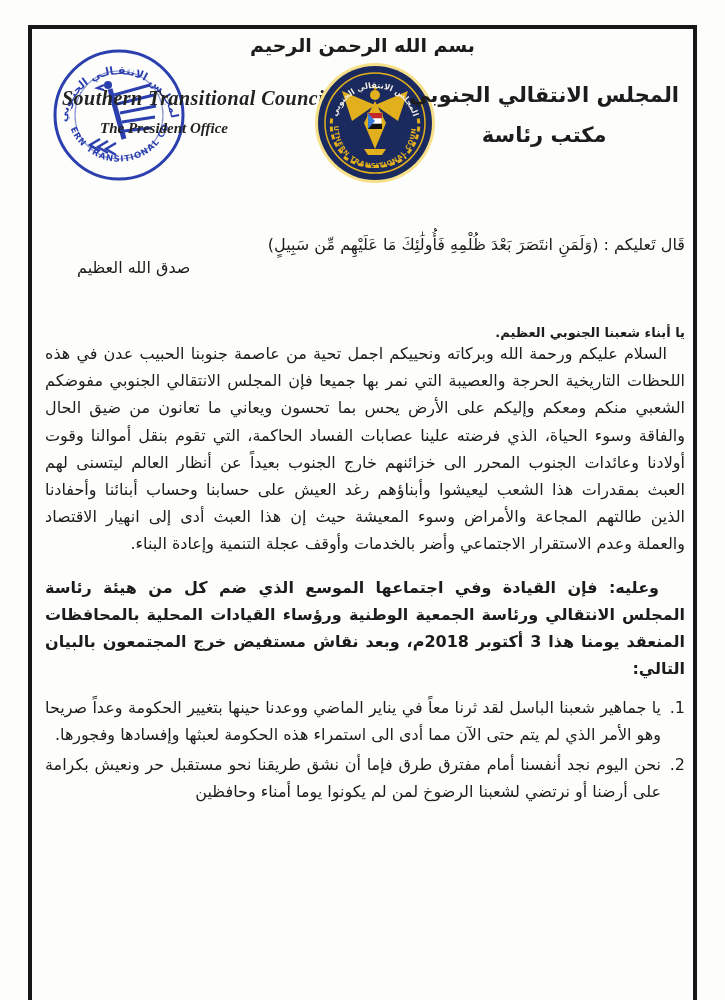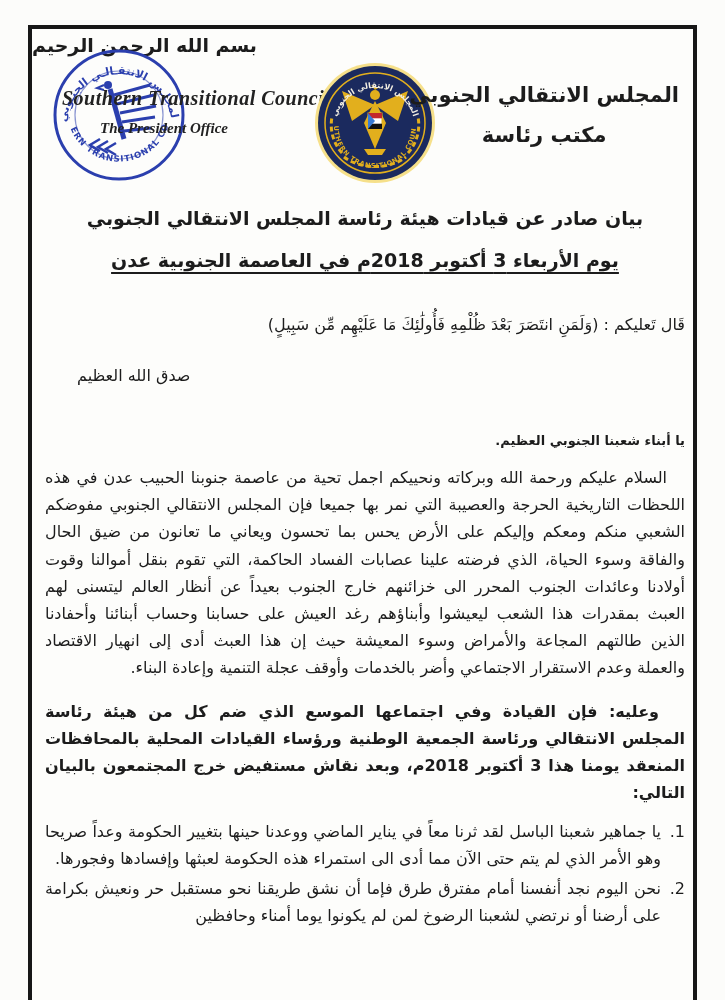--- a/index.html
+++ b/index.html
@@ -28,21 +28,21 @@
   .content {
     position: relative;
     padding: 0 8px 0 13px;
   }
 
   
   .bismillah {
     position: absolute;
     left: 0; right: 0;
     top: 5px;
-    text-align: left;
+    text-align: center;
     font-size: 19px;
     font-weight: bold;
     direction: rtl;
   }
 
   .header {
     position: relative;
     height: 162px;
   }
 
@@ -94,42 +94,42 @@
     font-weight: bold;
     text-decoration: underline;
     text-decoration-thickness: 2px;
     text-underline-offset: 5px;
   }
 
   
   .quote { margin-top: 44px; direction: rtl; }
   .quote .verse { text-align: right; font-size: 16px; padding-left: 20px; }
   .quote .closing {
-    margin-top: 32px;
+    margin-top: 4px;
     direction: rtl;
     text-align: left;
     padding-left: 32px;
     font-size: 16px;
   }
 
   
   .salutation {
     margin-top: 48px;
     direction: rtl;
     text-align: right;
     font-weight: bold;
     font-size: 13px;
   }
 
   .para {
     direction: rtl;
     text-align: justify;
     font-size: 16px;
     line-height: 1.70;
-    margin-top: 16px;
+    margin-top: 0;
   }
   .para.p1 { text-indent: 18px; }
   .para.p2 { margin-top: 16px; text-indent: 26px; font-weight: bold; }
 
   .list { margin-top: 12px; }
   .list-item {
     display: flex;
     direction: rtl;
     font-size: 16px;
     line-height: 1.70;
@@ -228,24 +228,20 @@
       </div>
 
       <div class="header-ar">
         <div>المجلس الانتقالي الجنوبي</div>
         <div>مكتب رئاسة</div>
       </div>
     </div>
 
     <div class="content">
 
-      <div class="title">
-        <div class="t1">بيان صادر عن قيادات هيئة رئاسة المجلس الانتقالي الجنوبي</div>
-        <div class="t2">يوم الأربعاء 3 أكتوبر 2018م في العاصمة الجنوبية عدن</div>
-      </div>
 
       <div class="quote">
         <div class="verse">قَال تَعليكم : (وَلَمَنِ انتَصَرَ بَعْدَ ظُلْمِهِ فَأُولَٰئِكَ مَا عَلَيْهِم مِّن سَبِيلٍ)</div>
         <div class="closing">صدق الله العظيم</div>
       </div>
 
       <div class="salutation">يا أبناء شعبنا الجنوبي العظيم.</div>
 
       <p class="para p1">السلام عليكم ورحمة الله وبركاته ونحييكم اجمل تحية من عاصمة جنوبنا الحبيب عدن في هذه اللحظات التاريخية الحرجة والعصيبة التي نمر بها جميعا فإن المجلس الانتقالي الجنوبي مفوضكم الشعبي منكم ومعكم وإليكم على الأرض يحس بما تحسون ويعاني ما تعانون من ضيق الحال والفاقة وسوء الحياة، الذي فرضته علينا عصابات الفساد الحاكمة، التي تقوم بنقل أموالنا وقوت أولادنا وعائدات الجنوب المحرر الى خزائنهم خارج الجنوب بعيداً عن أنظار العالم ليتسنى لهم العبث بمقدرات هذا الشعب ليعيشوا وأبناؤهم رغد العيش على حسابنا وحساب أبنائنا وأحفادنا الذين طالتهم المجاعة والأمراض وسوء المعيشة حيث إن هذا العبث أدى إلى انهيار الاقتصاد والعملة وعدم الاستقرار الاجتماعي وأضر بالخدمات وأوقف عجلة التنمية وإعادة البناء.</p>
       <p class="para p2">وعليه: فإن القيادة وفي اجتماعها الموسع الذي ضم كل من هيئة رئاسة المجلس الانتقالي ورئاسة الجمعية الوطنية ورؤساء القيادات المحلية بالمحافظات المنعقد يومنا هذا 3 أكتوبر 2018م، وبعد نقاش مستفيض خرج المجتمعون بالبيان التالي:</p>

